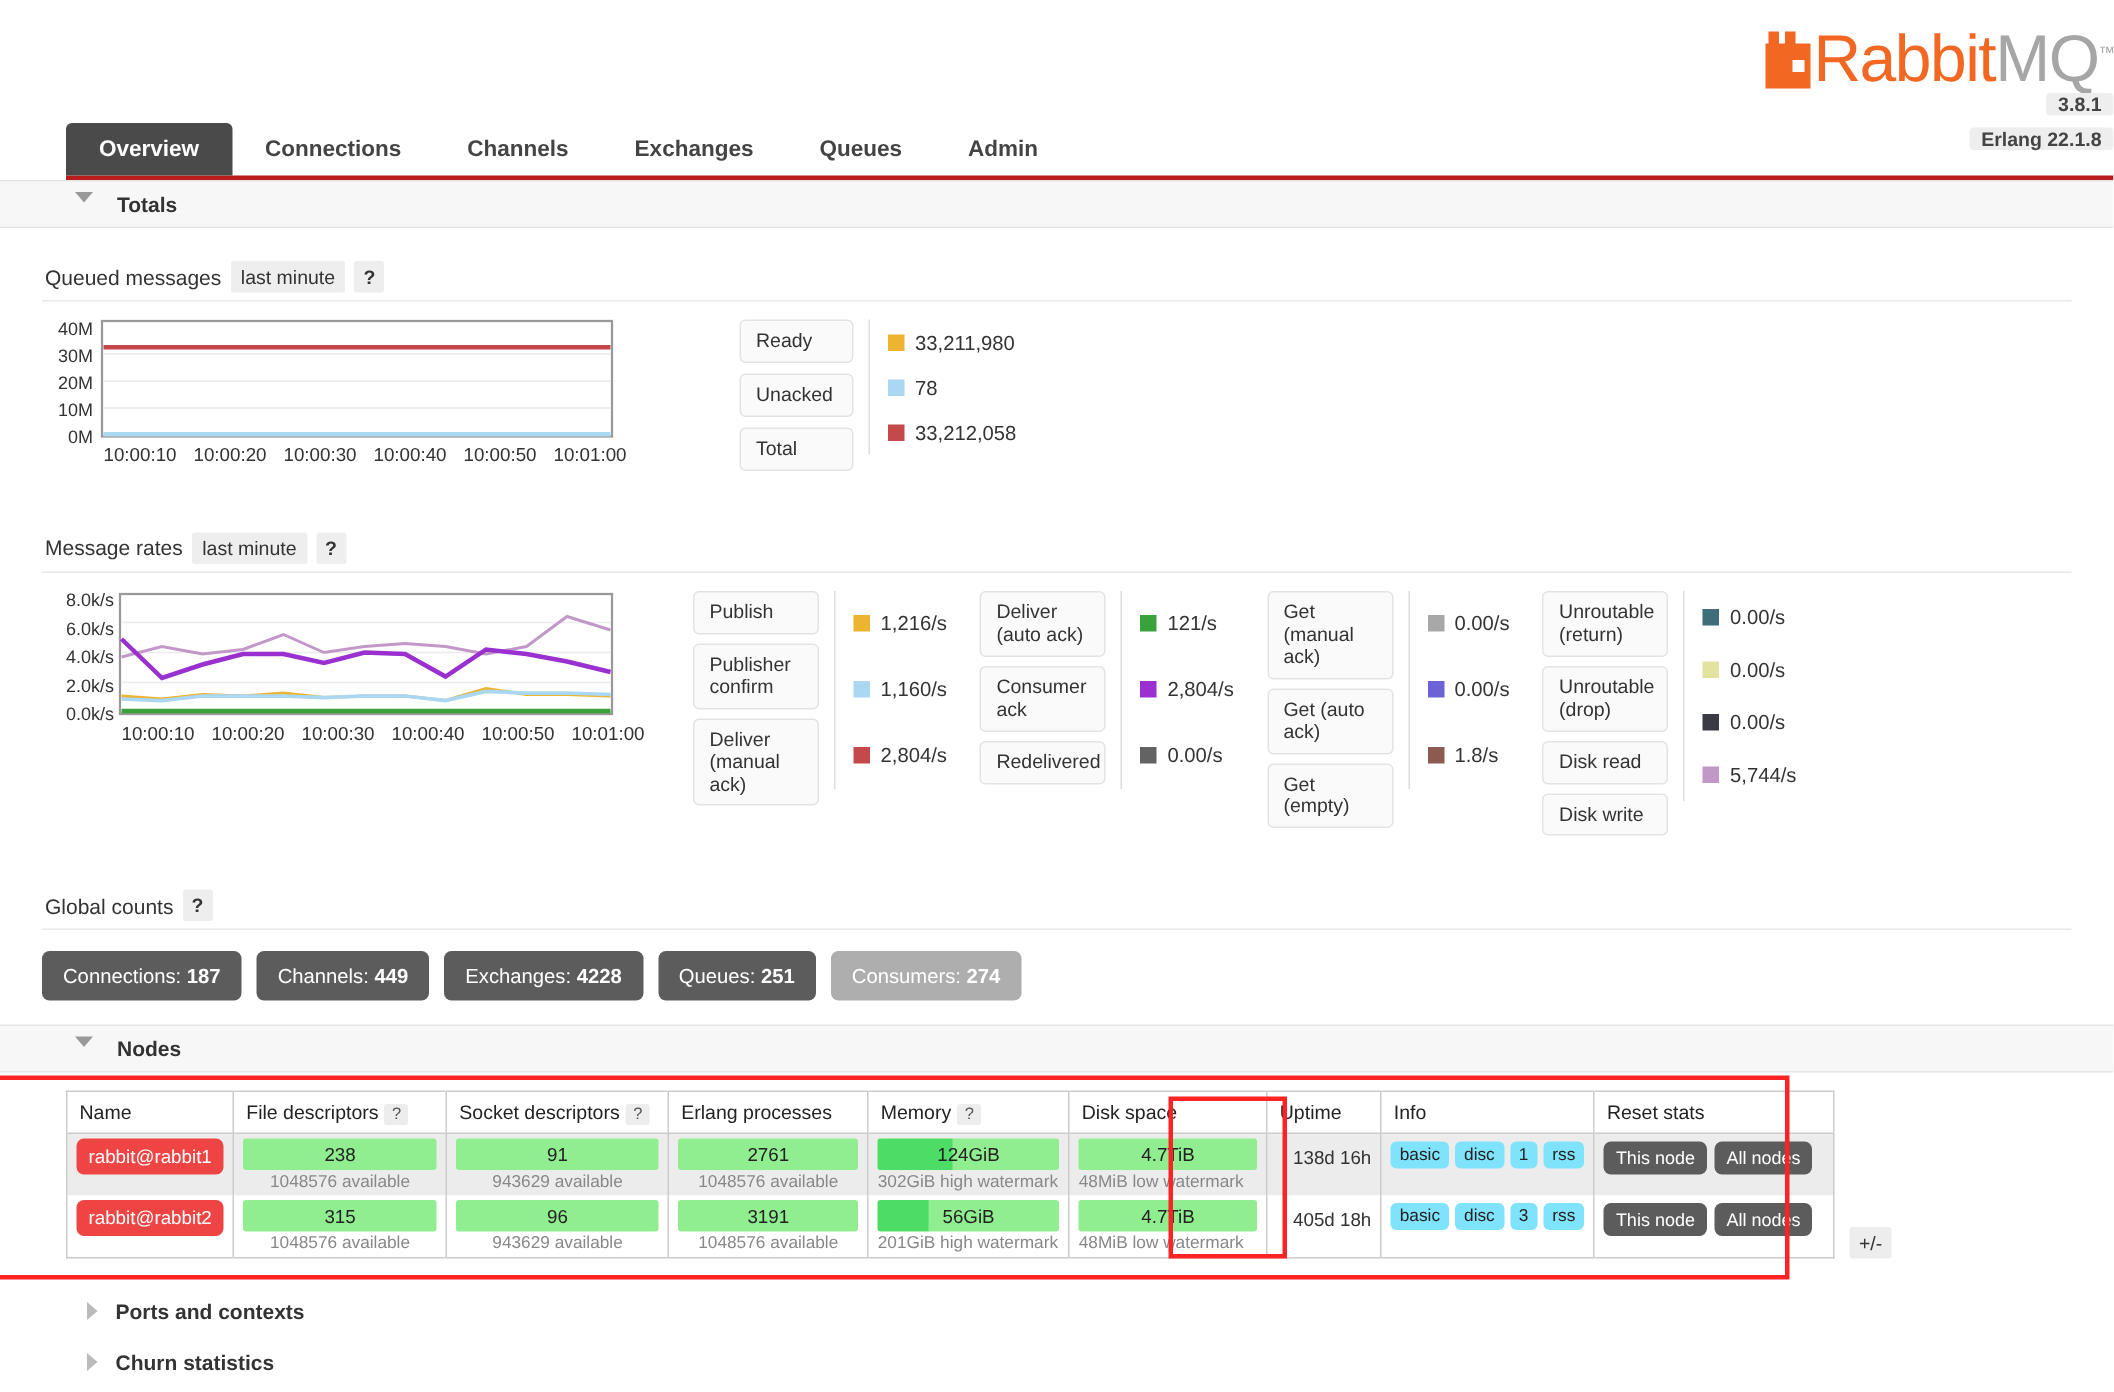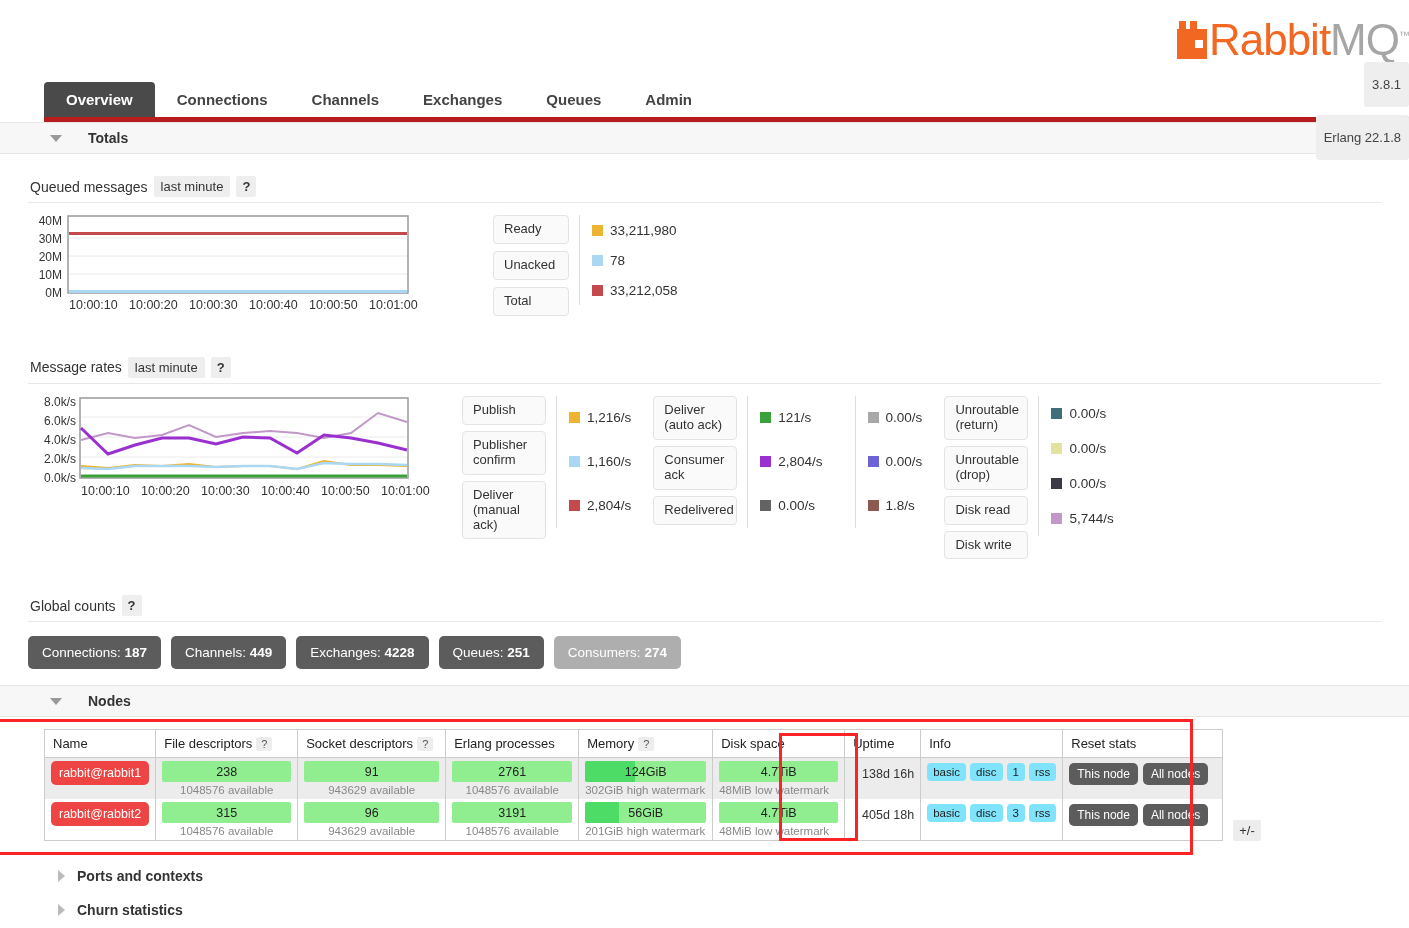--- a/index.html
+++ b/index.html
@@ -26,41 +26,41 @@
     position: absolute; left: 13px; top: 0; width: 7px; height: 13px; background: #f26722;
   }
   .logo-mark .lm-eye {
     position: absolute; right: 4px; bottom: 11px; width: 8px; height: 8px; background: #fff;
   }
   .logo-text { font-size: 44px; letter-spacing: -1px; line-height: 1; font-weight: 400; }
   .logo-text .rabbit { color: #f26722; }
   .logo-text .mq { color: #a6a6a6; }
   .logo-tm { font-size: 11px; color: #a6a6a6; vertical-align: super; }
   .version-pill {
-    background: #eeeeee; color: #444; font-size: 13px; font-weight: normal;
-    padding: 15px 8px; border-radius: 3px; margin-bottom: 8px;
+    background: #eeeeee; color: #444; font-size: 13px; font-weight: bold;
+    padding: 0 8px; border-radius: 3px; margin-bottom: 8px;
   }
 
   
   .tabs {
     margin: 12px 12px 0 44px; display: flex; align-items: flex-end;
-    border-bottom: 5px solid #b91c1c; width: 1365px;
+    border-bottom: 3px solid #b91c1c; width: 1365px;
   }
   .tab {
     font-size: 15px; font-weight: bold; color: #444;
     padding: 9px 22px; cursor: pointer; background: transparent;
     border-radius: 4px 4px 0 0;
   }
   .tab.active { background: #4a4a4a; color: #fff; }
 
   
   .section-bar {
     background: #f7f7f7; border-top: 1px solid #e5e5e5; border-bottom: 1px solid #e5e5e5;
     padding: 7px 0 7px 50px; font-size: 14px; font-weight: bold; color: #333;
-    display: flex; align-items: center; gap: 26px; margin-top: 0;
+    display: flex; gap: 16px; margin-top: 0;
   }
   .caret-down {
     width: 0; height: 0; border-left: 6px solid transparent; border-right: 6px solid transparent;
     border-top: 7px solid #999;
   }
   .caret-right {
     width: 0; height: 0; border-top: 6px solid transparent; border-bottom: 6px solid transparent;
     border-left: 7px solid #bbb;
   }
 
@@ -333,20 +333,25 @@
                 <span class="swatch" style="background: rgb(154, 48, 207);"></span>
                 <span>2,804/s</span>
               </div>
               <div class="legend-val" style="height: 44px;">
                 <span class="swatch" style="background: rgb(99, 99, 99);"></span>
                 <span>0.00/s</span>
               </div>
             </div>
           </div>
           <div class="legend-group" style="margin-right: 22px;">
+            <div class="legend-labels">
+              <div class="legend-btn" style="width: 84px;">Get (manual ack)</div>
+              <div class="legend-btn" style="width: 84px;">Get (auto ack)</div>
+              <div class="legend-btn" style="width: 84px;">Get (empty)</div>
+            </div>
             <div class="legend-values">
               <div class="legend-val" style="height: 44px;">
                 <span class="swatch" style="background: rgb(168, 168, 168);"></span>
                 <span>0.00/s</span>
               </div>
               <div class="legend-val" style="height: 44px;">
                 <span class="swatch" style="background: rgb(107, 99, 214);"></span>
                 <span>0.00/s</span>
               </div>
               <div class="legend-val" style="height: 44px;">

